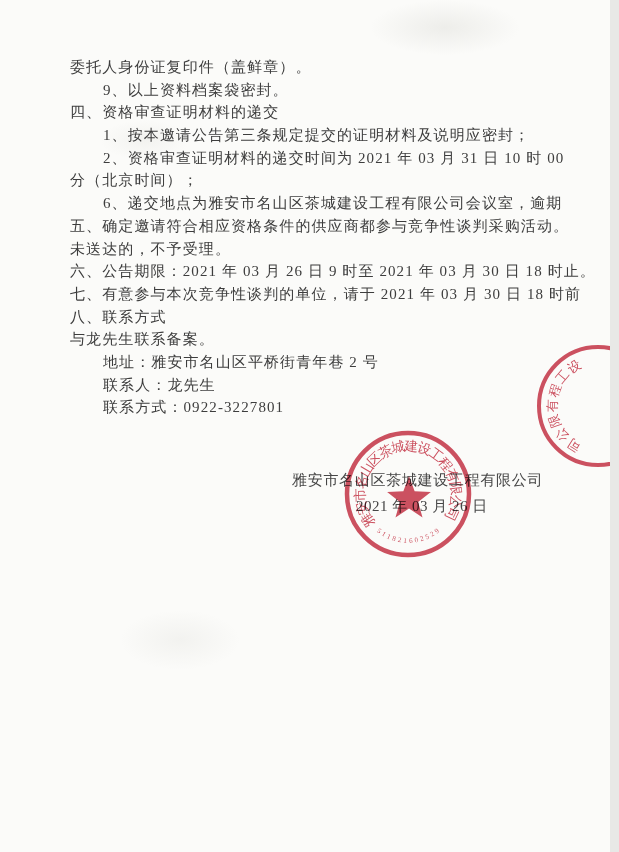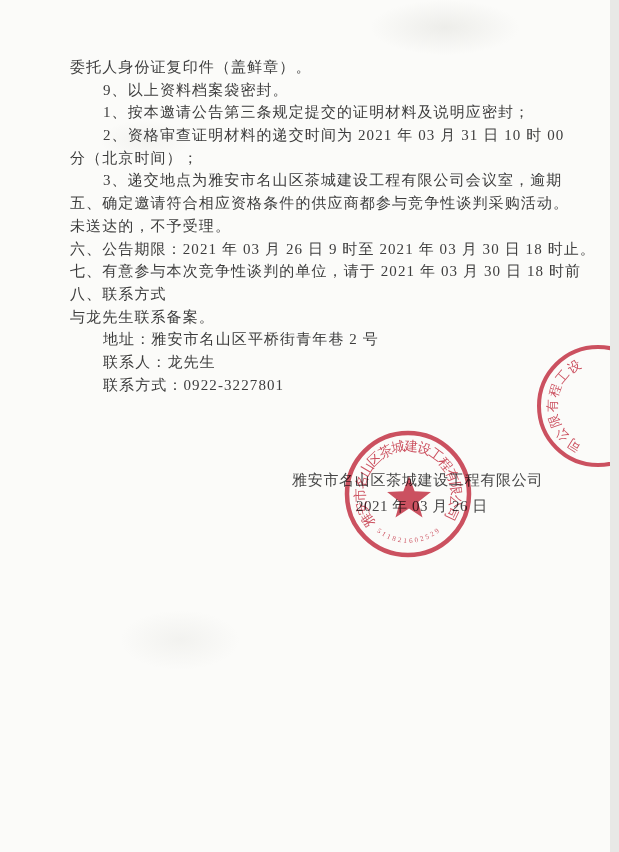--- a/index.html
+++ b/index.html
@@ -50,24 +50,25 @@
 <body>
 
 <div class="page">
   <div class="smudge s1"></div>
   <div class="smudge s2"></div>
   <div class="smudge s3"></div>
 
   <div class="body-text">
       <div class="line flow">委托人身份证复印件（盖鲜章）。</div>
       <div class="line sub">9、以上资料档案袋密封。</div>
+      <div class="line flow">四、资格审查证明材料的递交</div>
       <div class="line sub">1、按本邀请公告第三条规定提交的证明材料及说明应密封；</div>
       <div class="line sub">2、资格审查证明材料的递交时间为 2021 年 03 月 31 日 10 时 00</div>
       <div class="line flow">分（北京时间）；</div>
-      <div class="line sub">3、递交地点为雅安市名山区茶城建设工程有限公司会议室，逾期</div>
+      <div class="line sub">6、递交地点为雅安市名山区茶城建设工程有限公司会议室，逾期</div>
       <div class="line flow">五、确定邀请符合相应资格条件的供应商都参与竞争性谈判采购活动。</div>
       <div class="line flow">未送达的，不予受理。</div>
       <div class="line flow">六、公告期限：2021 年 03 月 26 日 9 时至 2021 年 03 月 30 日 18 时止。</div>
       <div class="line flow">七、有意参与本次竞争性谈判的单位，请于 2021 年 03 月 30 日 18 时前</div>
       <div class="line flow">八、联系方式</div>
       <div class="line flow">与龙先生联系备案。</div>
       <div class="line sub">地址：雅安市名山区平桥街青年巷 2 号</div>
       <div class="line sub">联系人：龙先生</div>
       <div class="line sub">联系方式：0922-3227801</div>
     </div>

